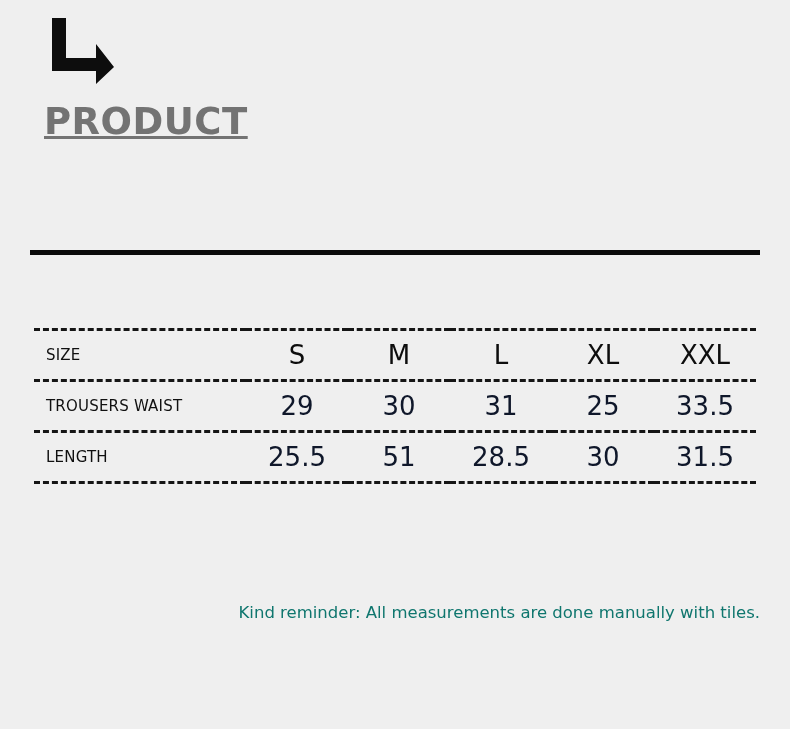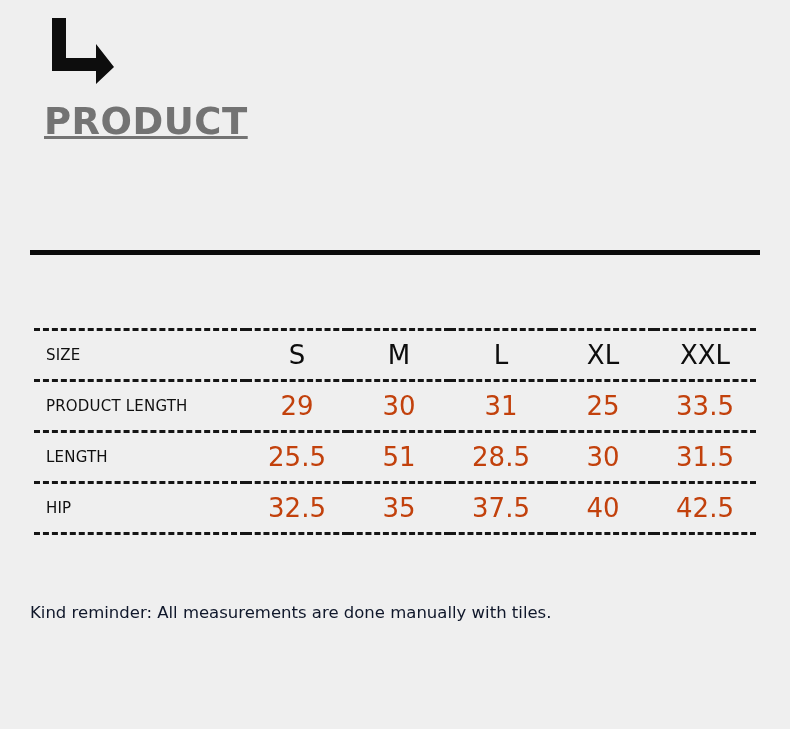--- a/index.html
+++ b/index.html
@@ -100,33 +100,33 @@
     letter-spacing: 0.2px;
     color: #101010;
     width: 200px;
   }
   .head-cell {
     font-size: 26px;
     color: #0d0d0d;
   }
   .val-cell {
     font-size: 26px;
-    color: #c2410c;
+    color: #0f172a;
   }
 
   
   .footnote {
     position: absolute;
     left: 30px;
     top: 600px;
     width: 730px;
-    text-align: left;
+    text-align: right;
     font-size: 16.5px;
     line-height: 25px;
-    color: #0f172a;
+    color: #0f766e;
   }
   .footnote div { white-space: nowrap; }
 </style>
 </head>
 <body>
 
 <div class="page">
 
   <div class="header">
     <span class="arrow-icon-wrap">
@@ -147,46 +147,38 @@
         <tr>
           <th class="row-label">SIZE</th>
           <th class="head-cell">S</th>
           <th class="head-cell">M</th>
           <th class="head-cell">L</th>
           <th class="head-cell">XL</th>
           <th class="head-cell">XXL</th>
         </tr>
 
         <tr>
-          <td class="row-label">PRODUCT LENGTH</td>
+          <td class="row-label">TROUSERS WAIST</td>
           <td class="val-cell">29</td>
           <td class="val-cell">30</td>
           <td class="val-cell">31</td>
           <td class="val-cell">25</td>
           <td class="val-cell">33.5</td>
         </tr>
 
         <tr>
           <td class="row-label">LENGTH</td>
           <td class="val-cell">25.5</td>
           <td class="val-cell">51</td>
           <td class="val-cell">28.5</td>
           <td class="val-cell">30</td>
           <td class="val-cell">31.5</td>
         </tr>
 
 
-        <tr>
-          <td class="row-label">HIP</td>
-          <td class="val-cell">32.5</td>
-          <td class="val-cell">35</td>
-          <td class="val-cell">37.5</td>
-          <td class="val-cell">40</td>
-          <td class="val-cell">42.5</td>
-        </tr>
       </tbody>
     </table>
   </div>
 
   <div class="footnote">
     <div>Kind reminder: All measurements are done manually with tiles.</div>
   </div>
 
 </div>
 

